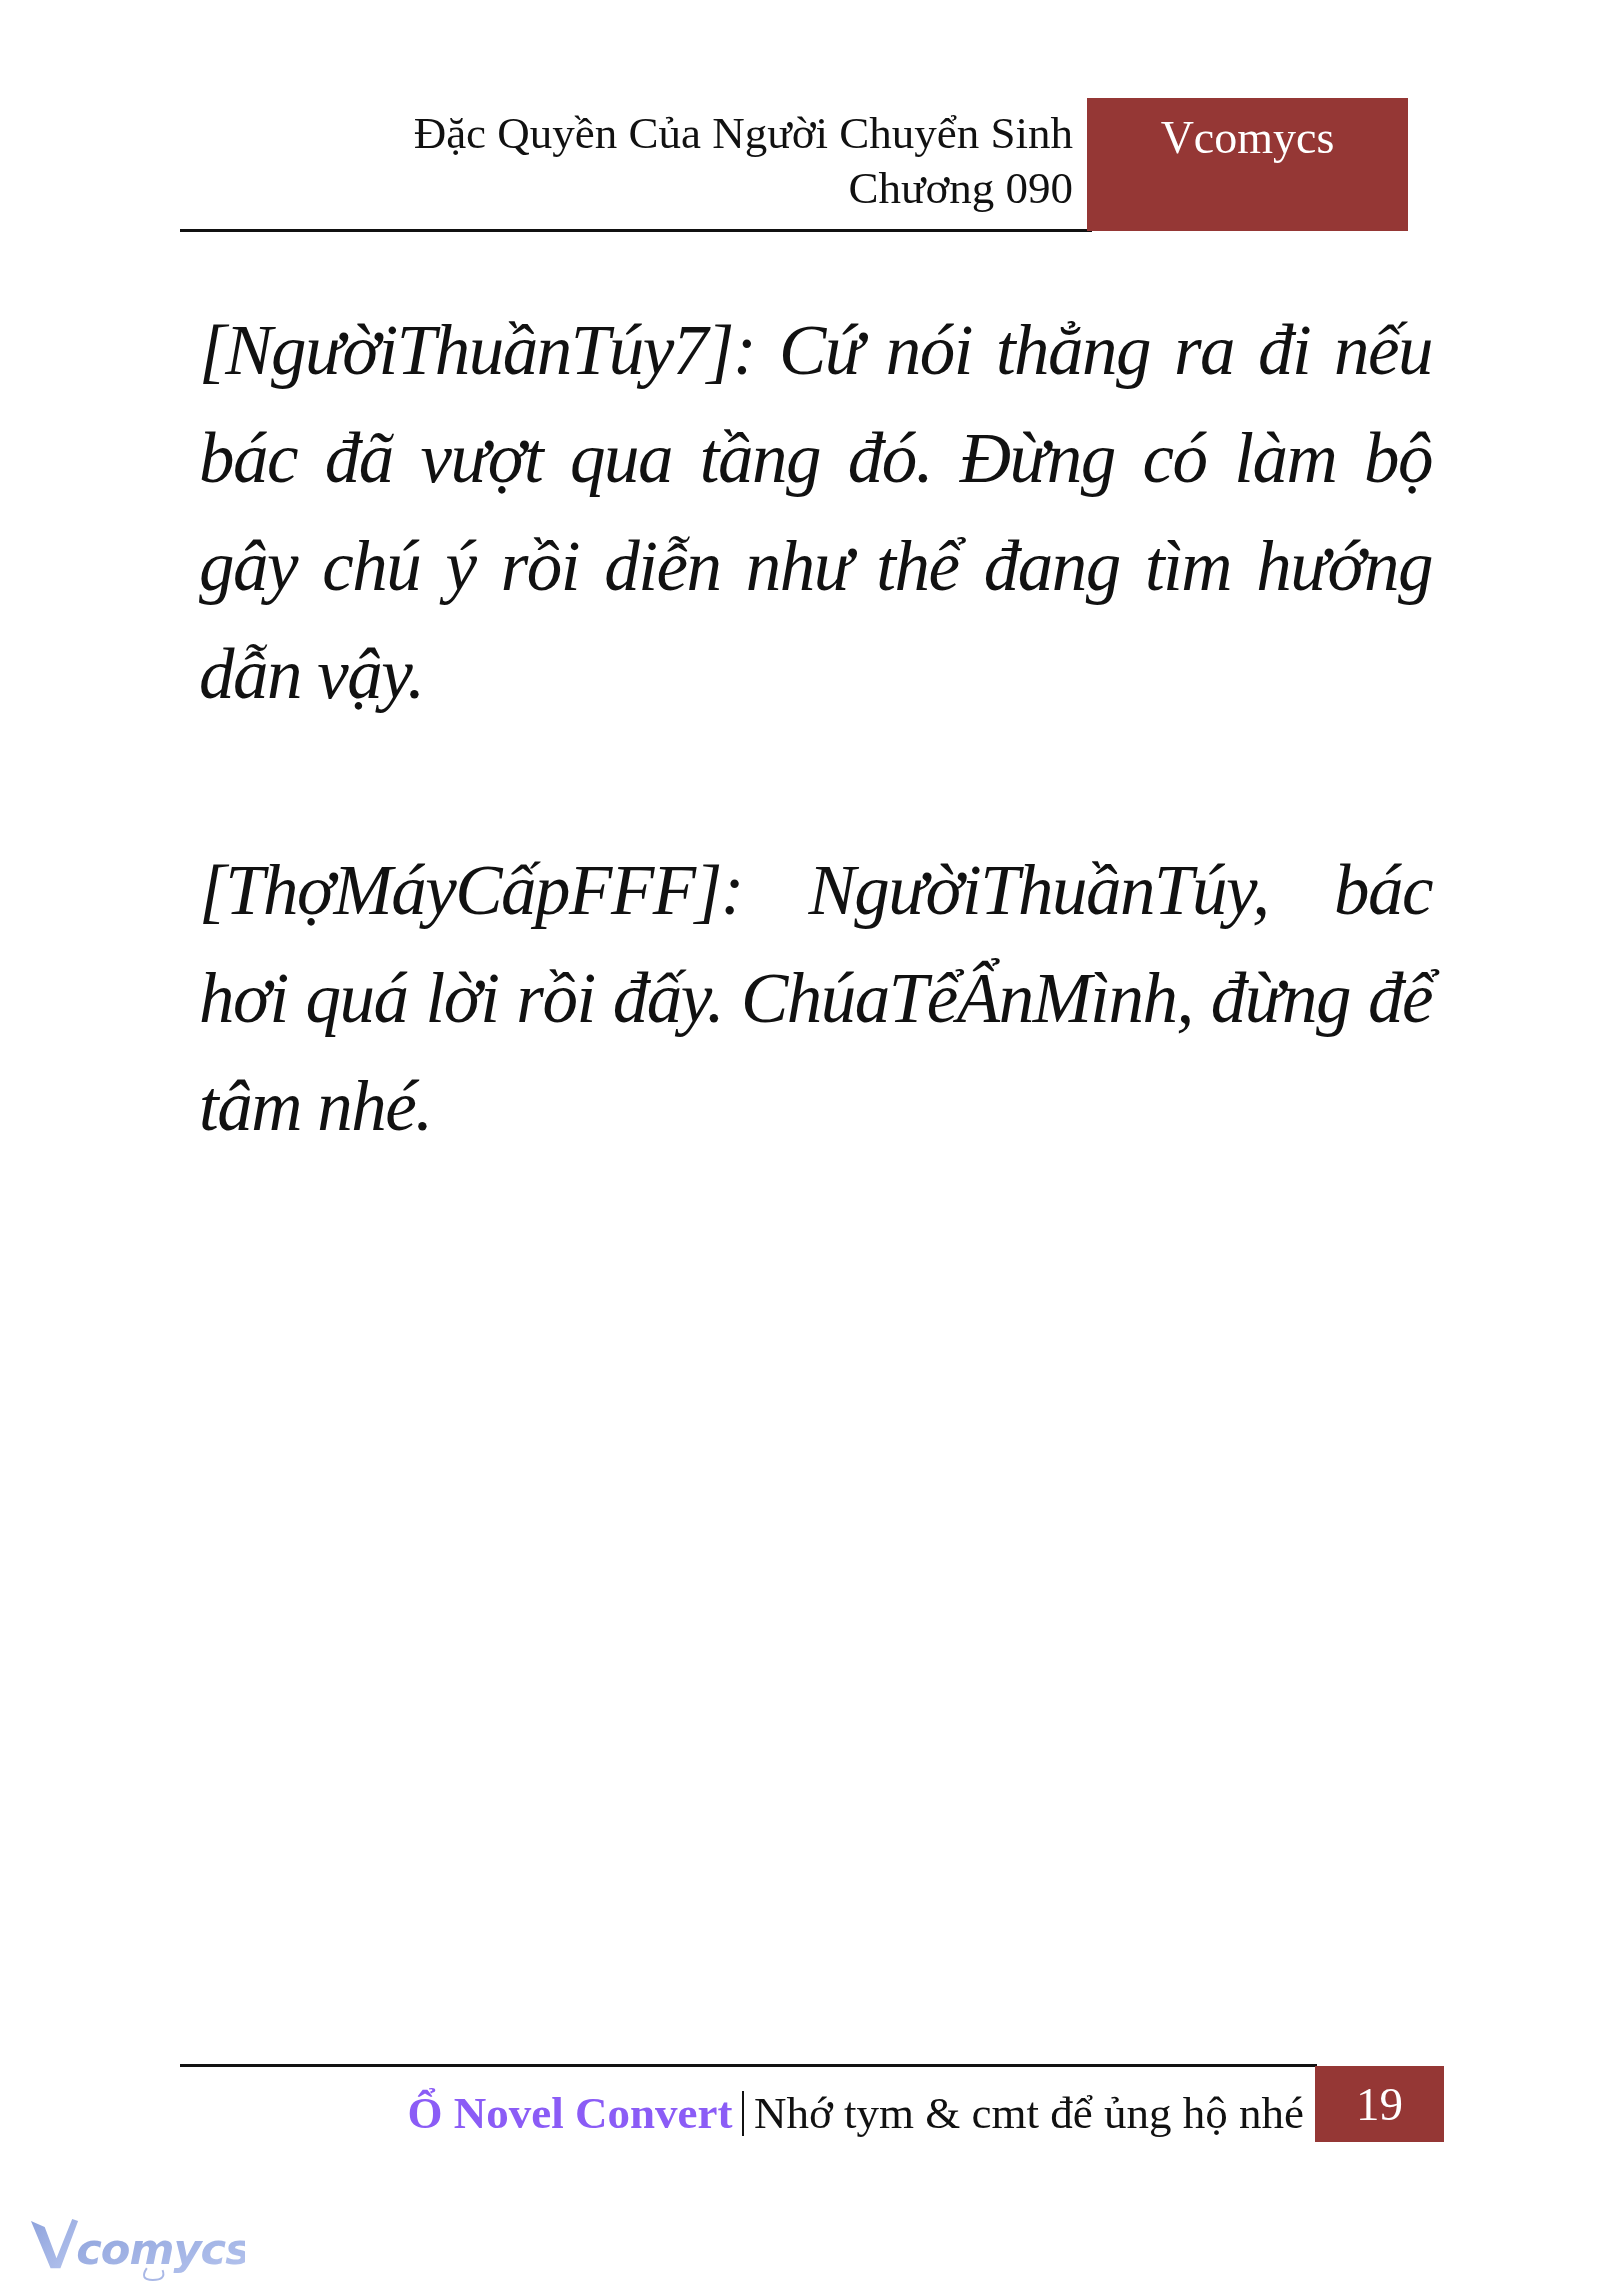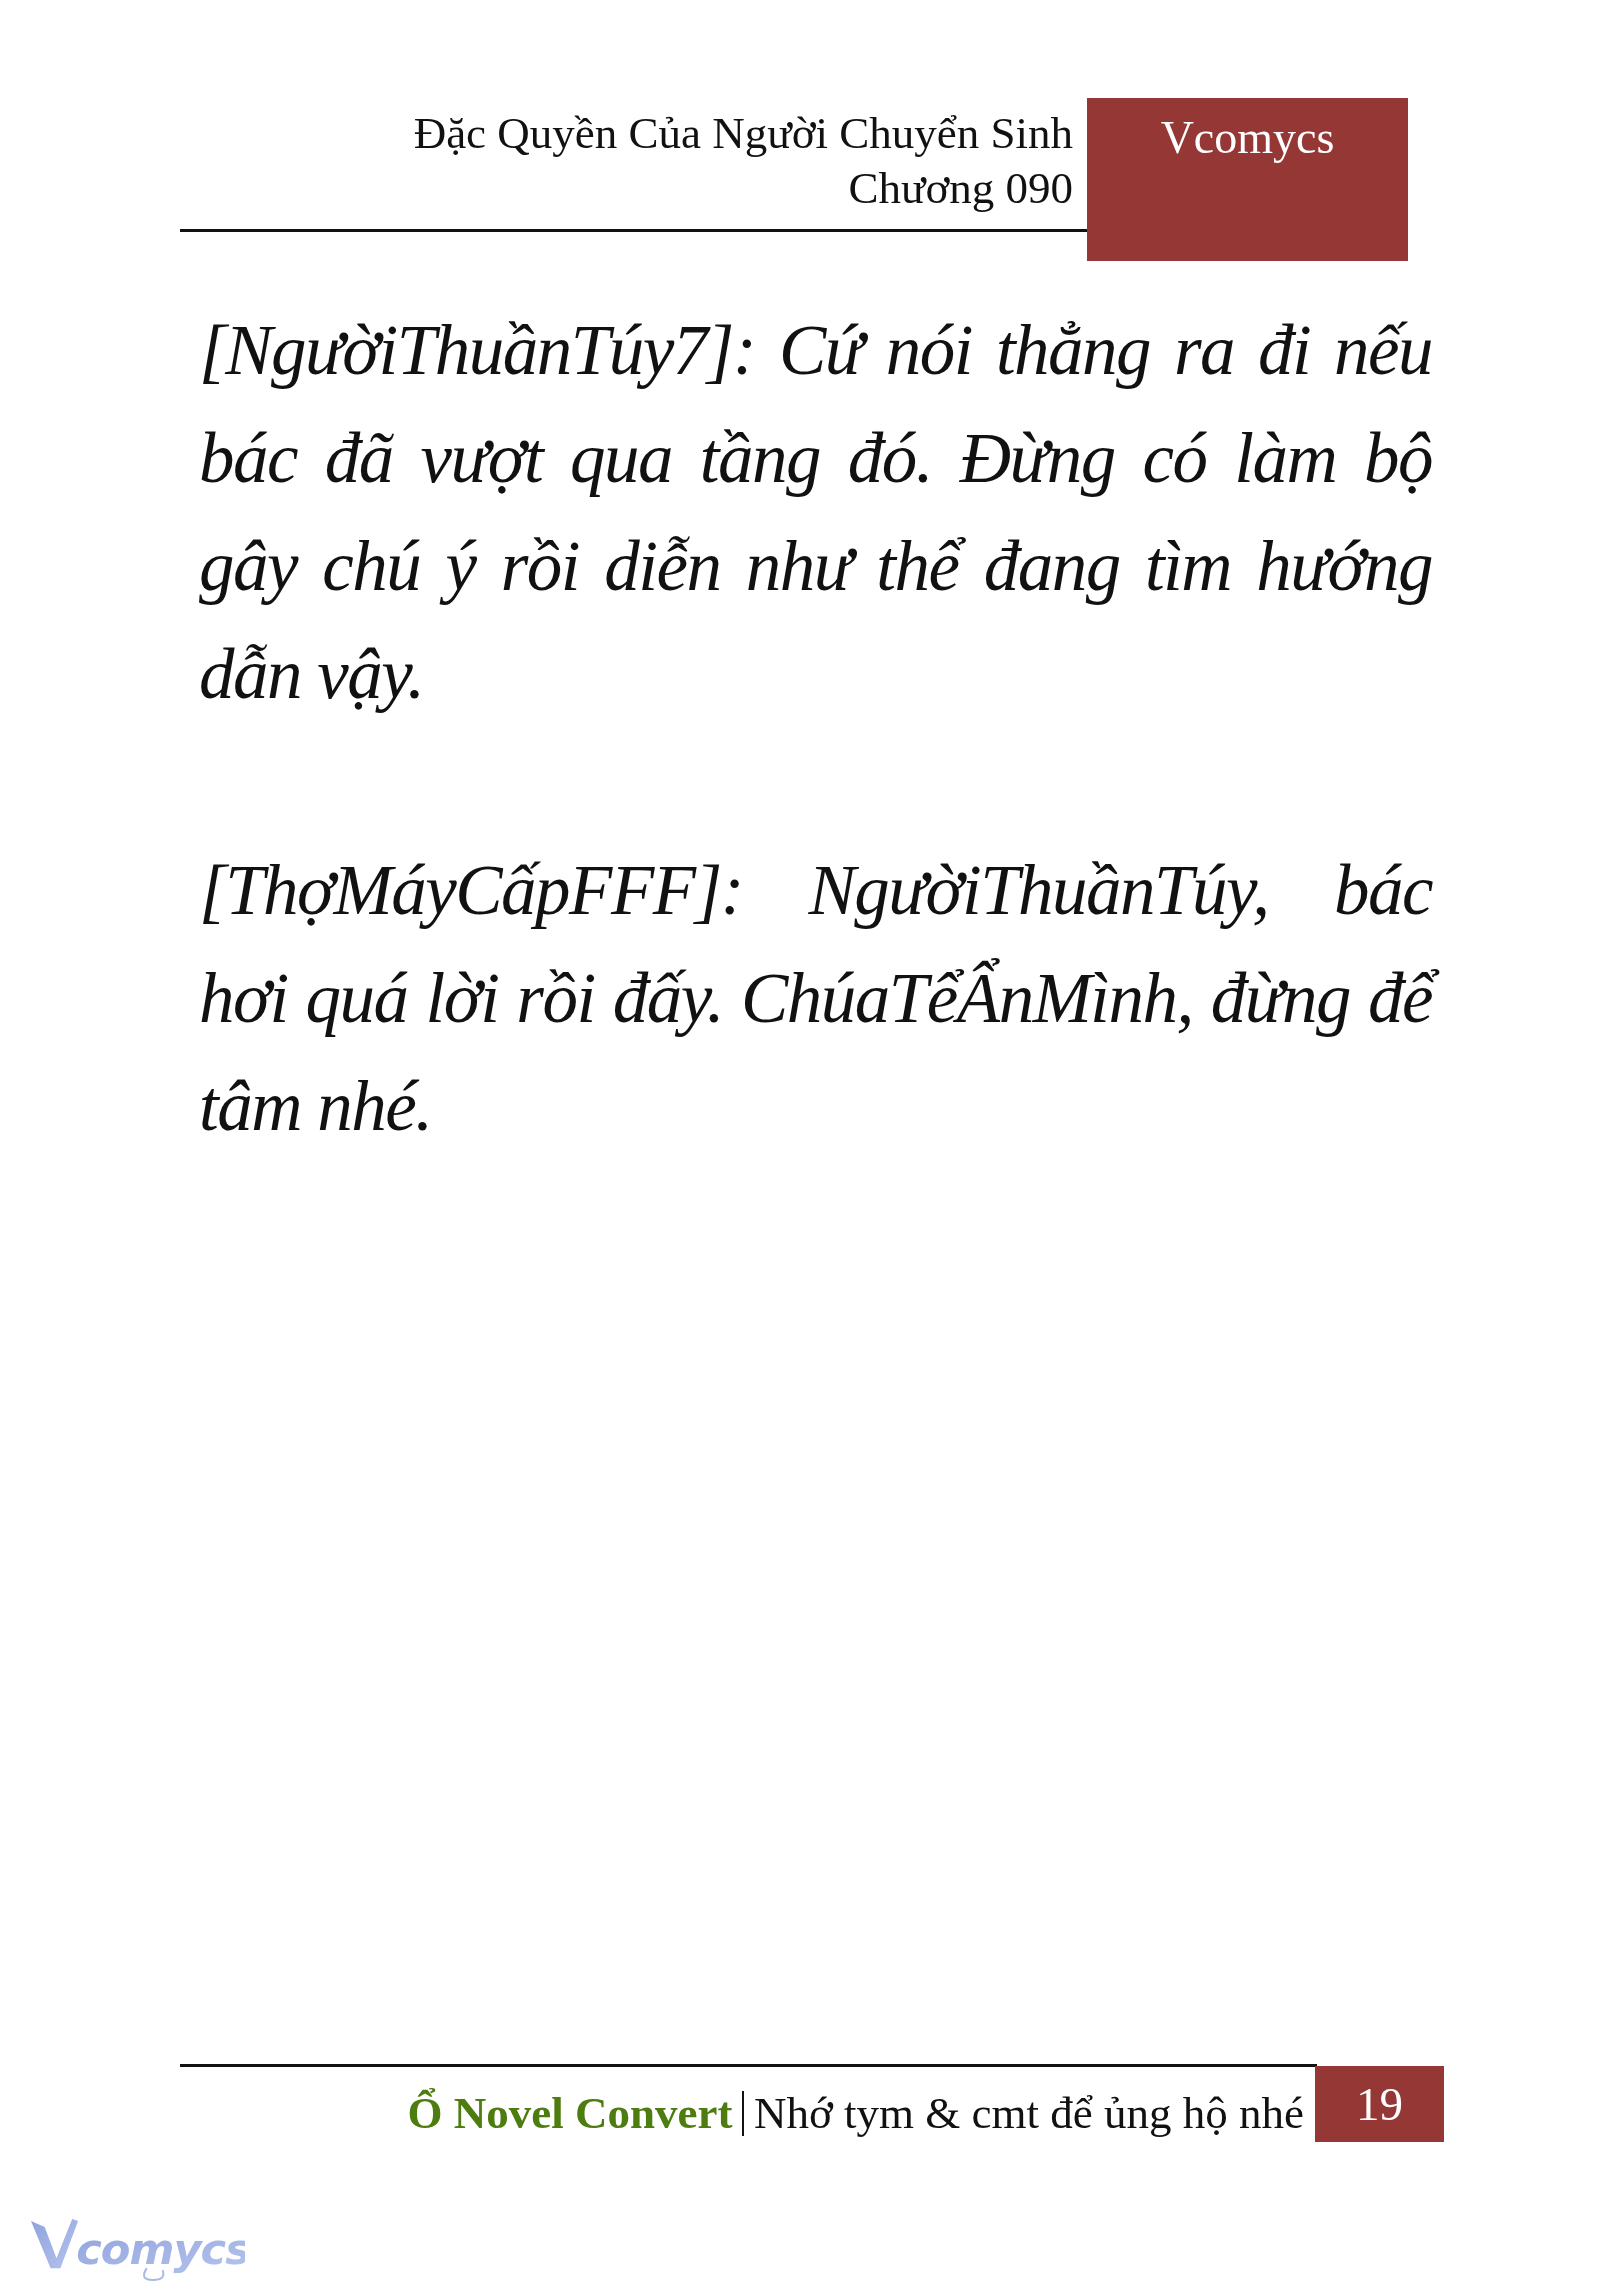--- a/index.html
+++ b/index.html
@@ -1,31 +1,31 @@
 <!DOCTYPE html>
 <html><head>
 <meta charset="utf-8">
 <style>
   html, body { margin: 0; padding: 0; background: #ffffff; }
   body { width: 1622px; height: 2293px; position: relative; overflow: hidden;
          font-family: "Liberation Serif", "DejaVu Serif", serif; color: #111; }
   .header-title { position: absolute; left: 294px; width: 779px; top: 106px;
                   text-align: right; font-size: 45px; line-height: 55px; color: #111; }
   .header-rule { position: absolute; left: 180px; top: 229px; width: 912px; height: 2.9px; background: #111; }
-  .brand-box { position: absolute; left: 1087px; top: 98px; width: 321px; height: 163px;
+  .brand-box { position: absolute; left: 1087px; top: 98px; width: 321px; height: 133px;
                background: #953735; color: #fff; text-align: center;
                font-size: 46px; line-height: 55px; padding-top: 11.8px; box-sizing: border-box; }
   .body-text { position: absolute; left: 199px; top: 296px; width: 1233px;
                font-size: 71px; line-height: 108px; text-align: justify; color: #111;
                letter-spacing: -1.5px; font-style: italic; }
   .body-text p { margin: 0 0 108px 0; text-align-last: left; }
   .footer-rule { position: absolute; left: 180px; top: 2064px; width: 1137px; height: 2.9px; background: #111; }
   .footer-text { position: absolute; left: 294px; width: 1010px; top: 2086px; text-align: right;
                  font-size: 45px; line-height: 55px; color: #111; white-space: nowrap; }
-  .footer-brand { color: #4d7c0f; font-weight: bold; margin-left: 31px; }
+  .footer-brand { color: #8b5cf6; font-weight: bold; margin-left: 31px; }
   .footer-sep { display: inline-block; width: 2px; height: 45px; background: #111; vertical-align: -7.8px; margin: 0 9.8px; }
   .page-box { position: absolute; left: 1315px; top: 2066px; width: 129px; height: 76px;
               background: #953735; color: #fff; font-size: 47px; line-height: 76px; text-align: center; }
   .watermark { position: absolute; left: 29px; top: 2213px; width: 216px; height: 71px; }
 </style>
 </head>
 <body>
 
 <div class="header-title">
   <div>Đặc Quyền Của Người Chuyển Sinh</div>

